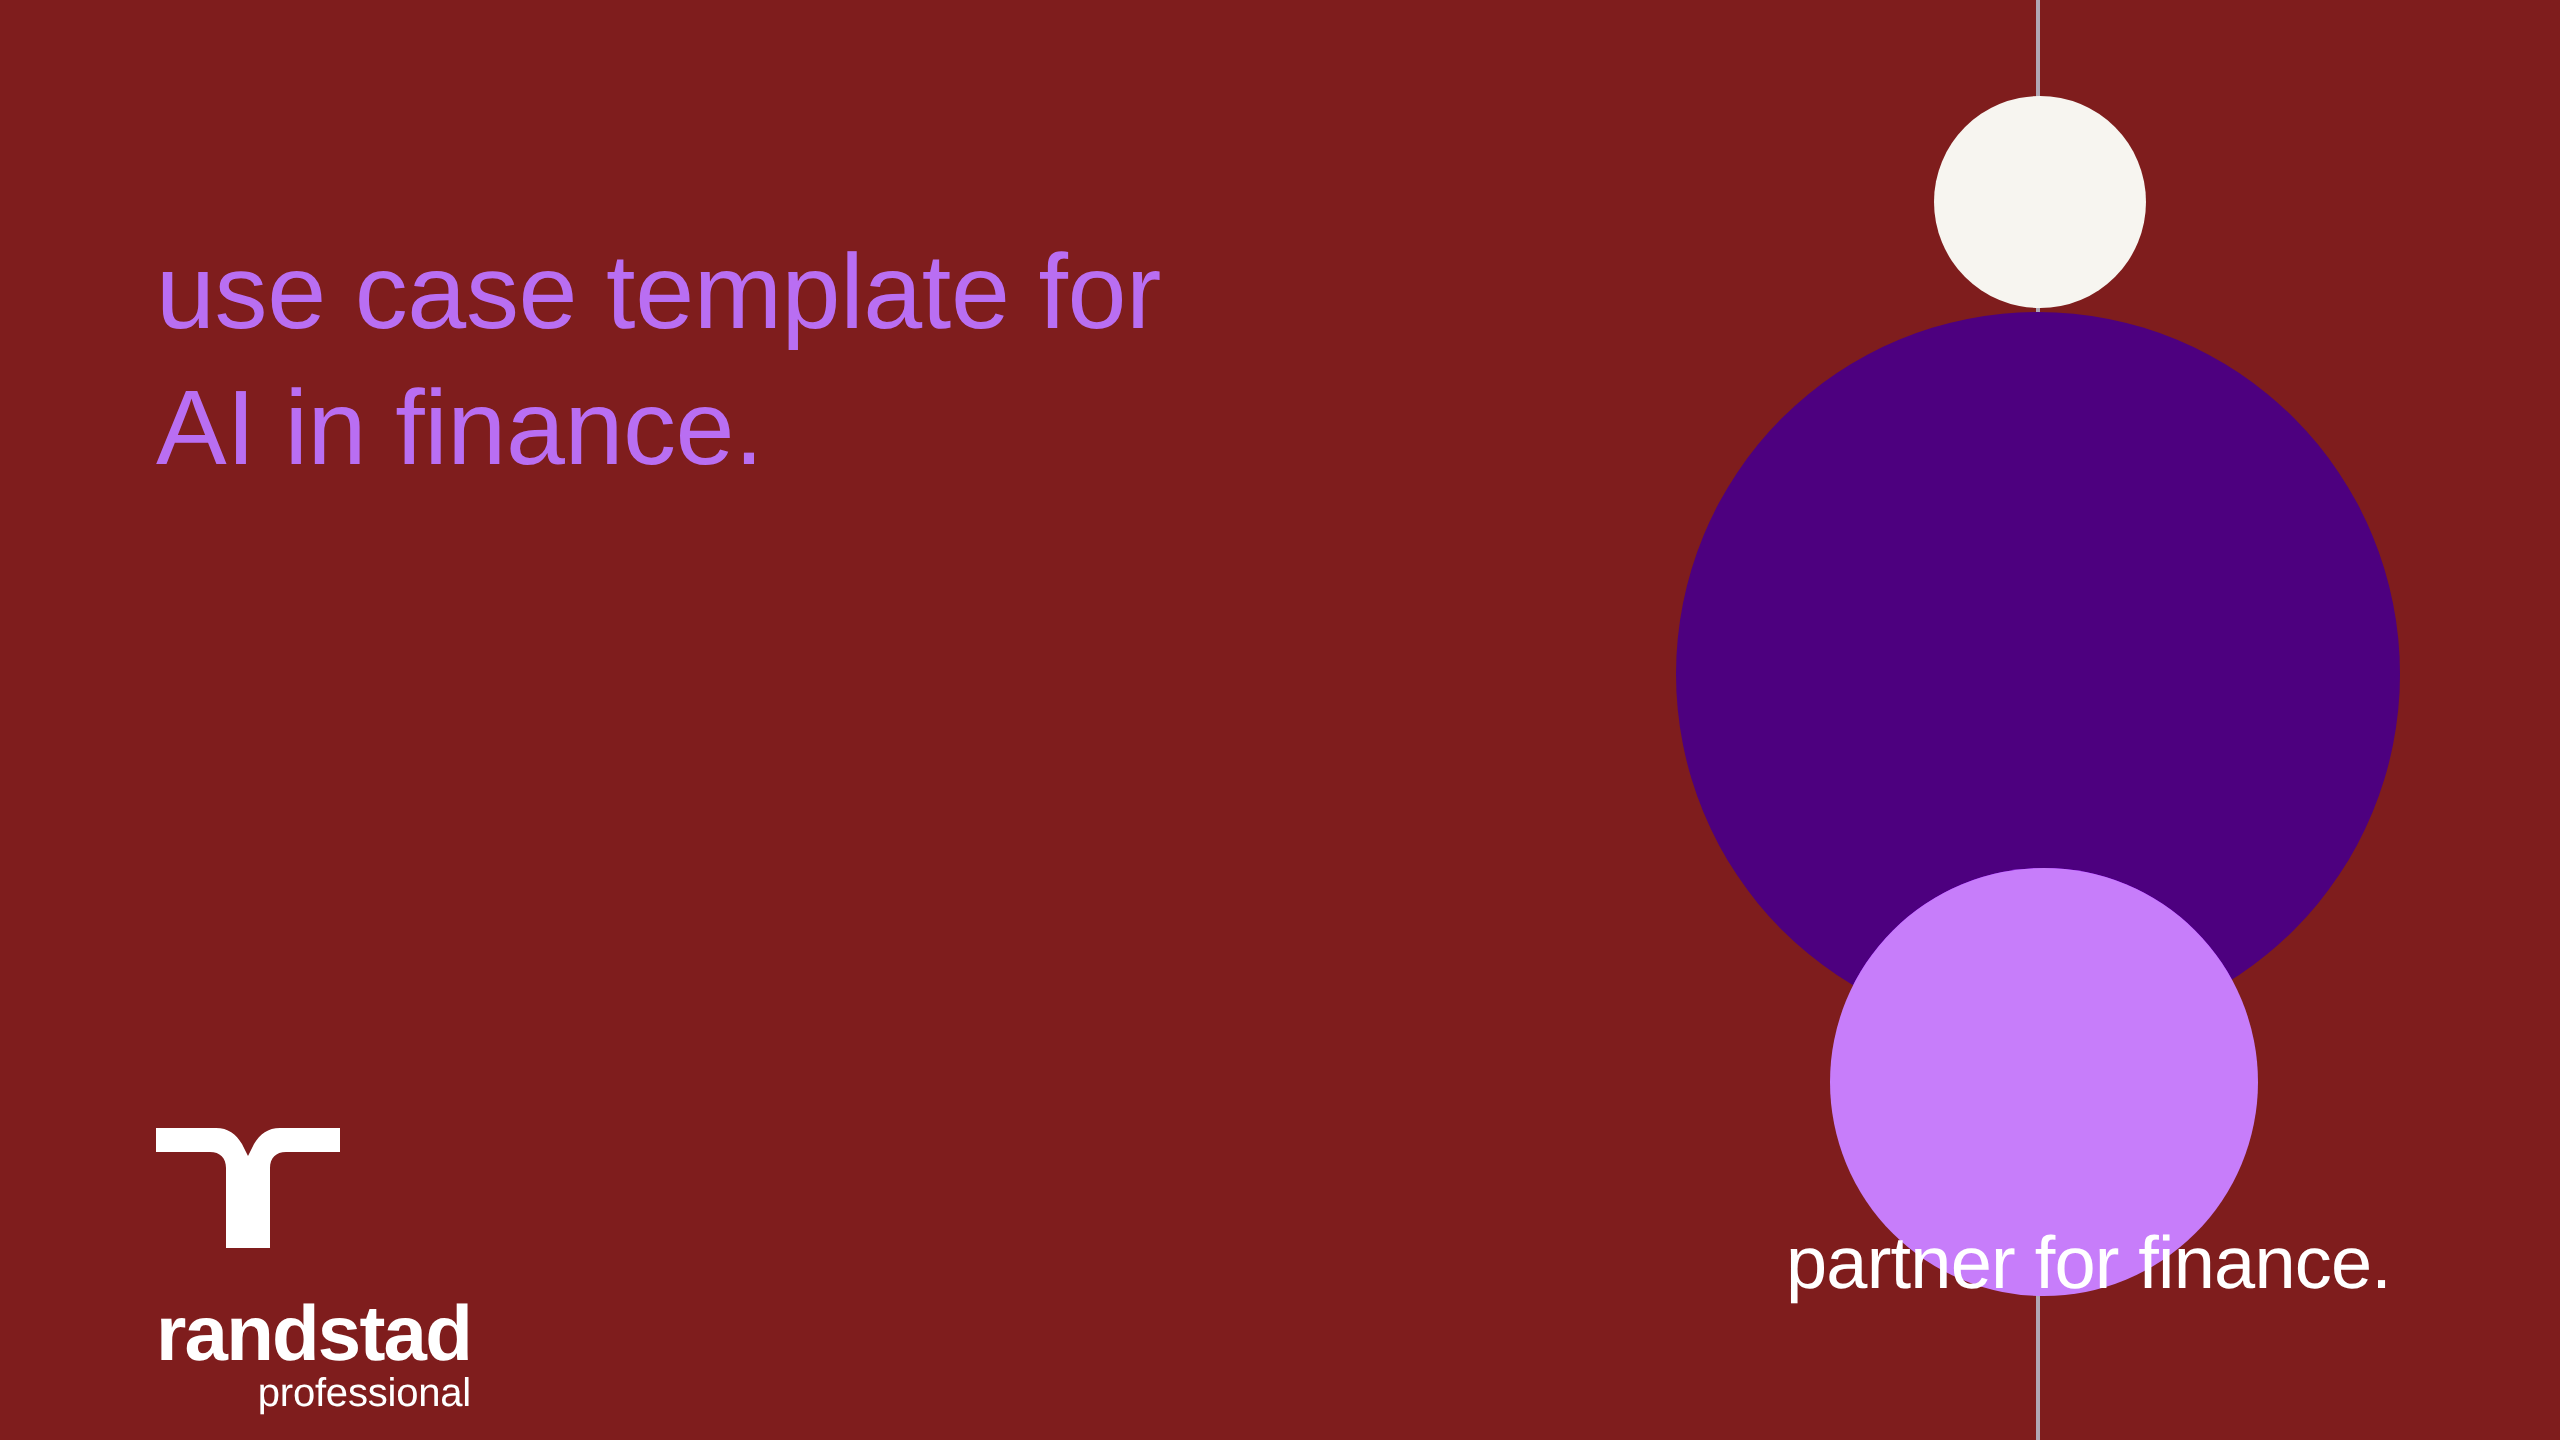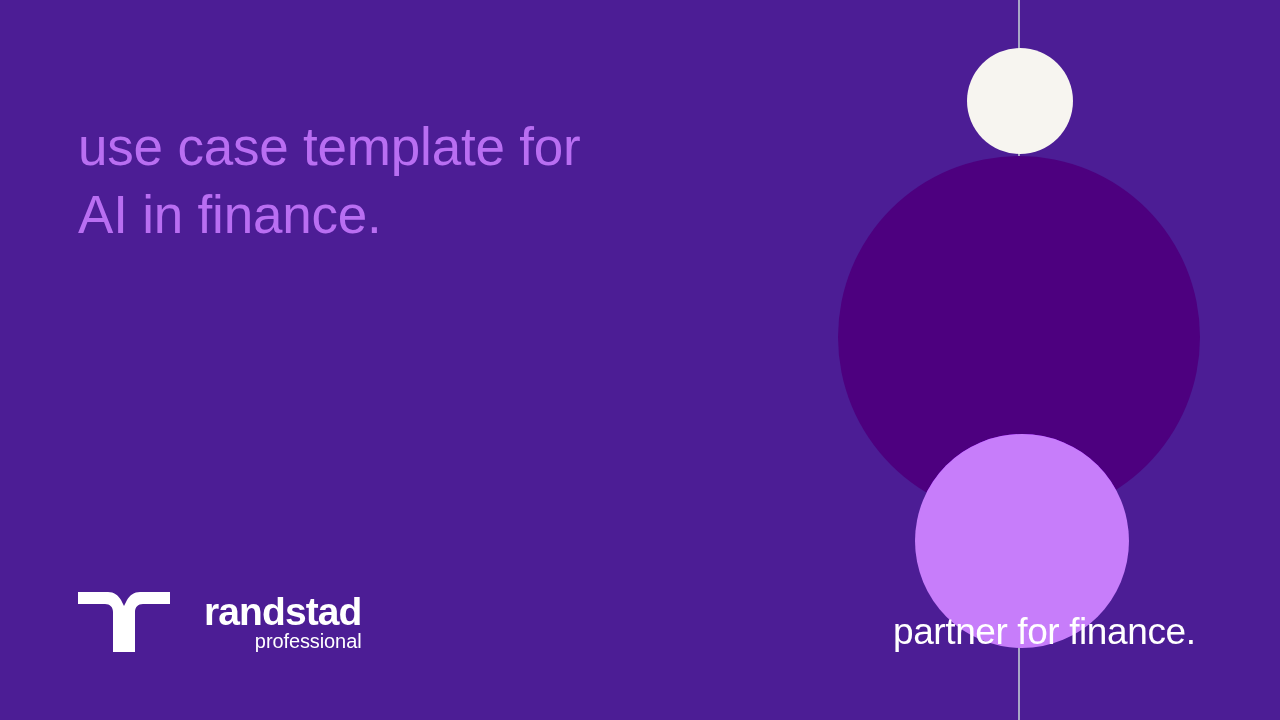--- a/index.html
+++ b/index.html
@@ -6,21 +6,21 @@
   html, body {
     margin: 0;
     padding: 0;
     background: #0e1433;
   }
   #slide {
     position: relative;
     width: 1280px;
     height: 720px;
     overflow: hidden;
-    background: #4c1d95;
+    background: #7f1d1d;
     font-family: "Liberation Sans", "DejaVu Sans", sans-serif;
     -webkit-font-smoothing: antialiased;
   }
 
   
   #graphic {
     position: absolute;
     inset: 0;
     pointer-events: none;
   }
@@ -92,24 +92,25 @@
     font-weight: 400;
     letter-spacing: -0.2px;
     color: #b96ef2;
     white-space: pre-line;
   }
 
   
   #logo-lockup {
     position: absolute;
     left: 78px;
-    top: 592px;
+    top: 564px;
     display: flex;
     align-items: flex-start;
-    gap: 34px;
+    gap: 24px;
+    flex-direction: column;
   }
   .logo-mark {
     width: 92px;
     height: 60px;
     display: block;
     flex: 0 0 auto;
   }
   .logo-words {
     display: block;
     padding-top: 1px;

